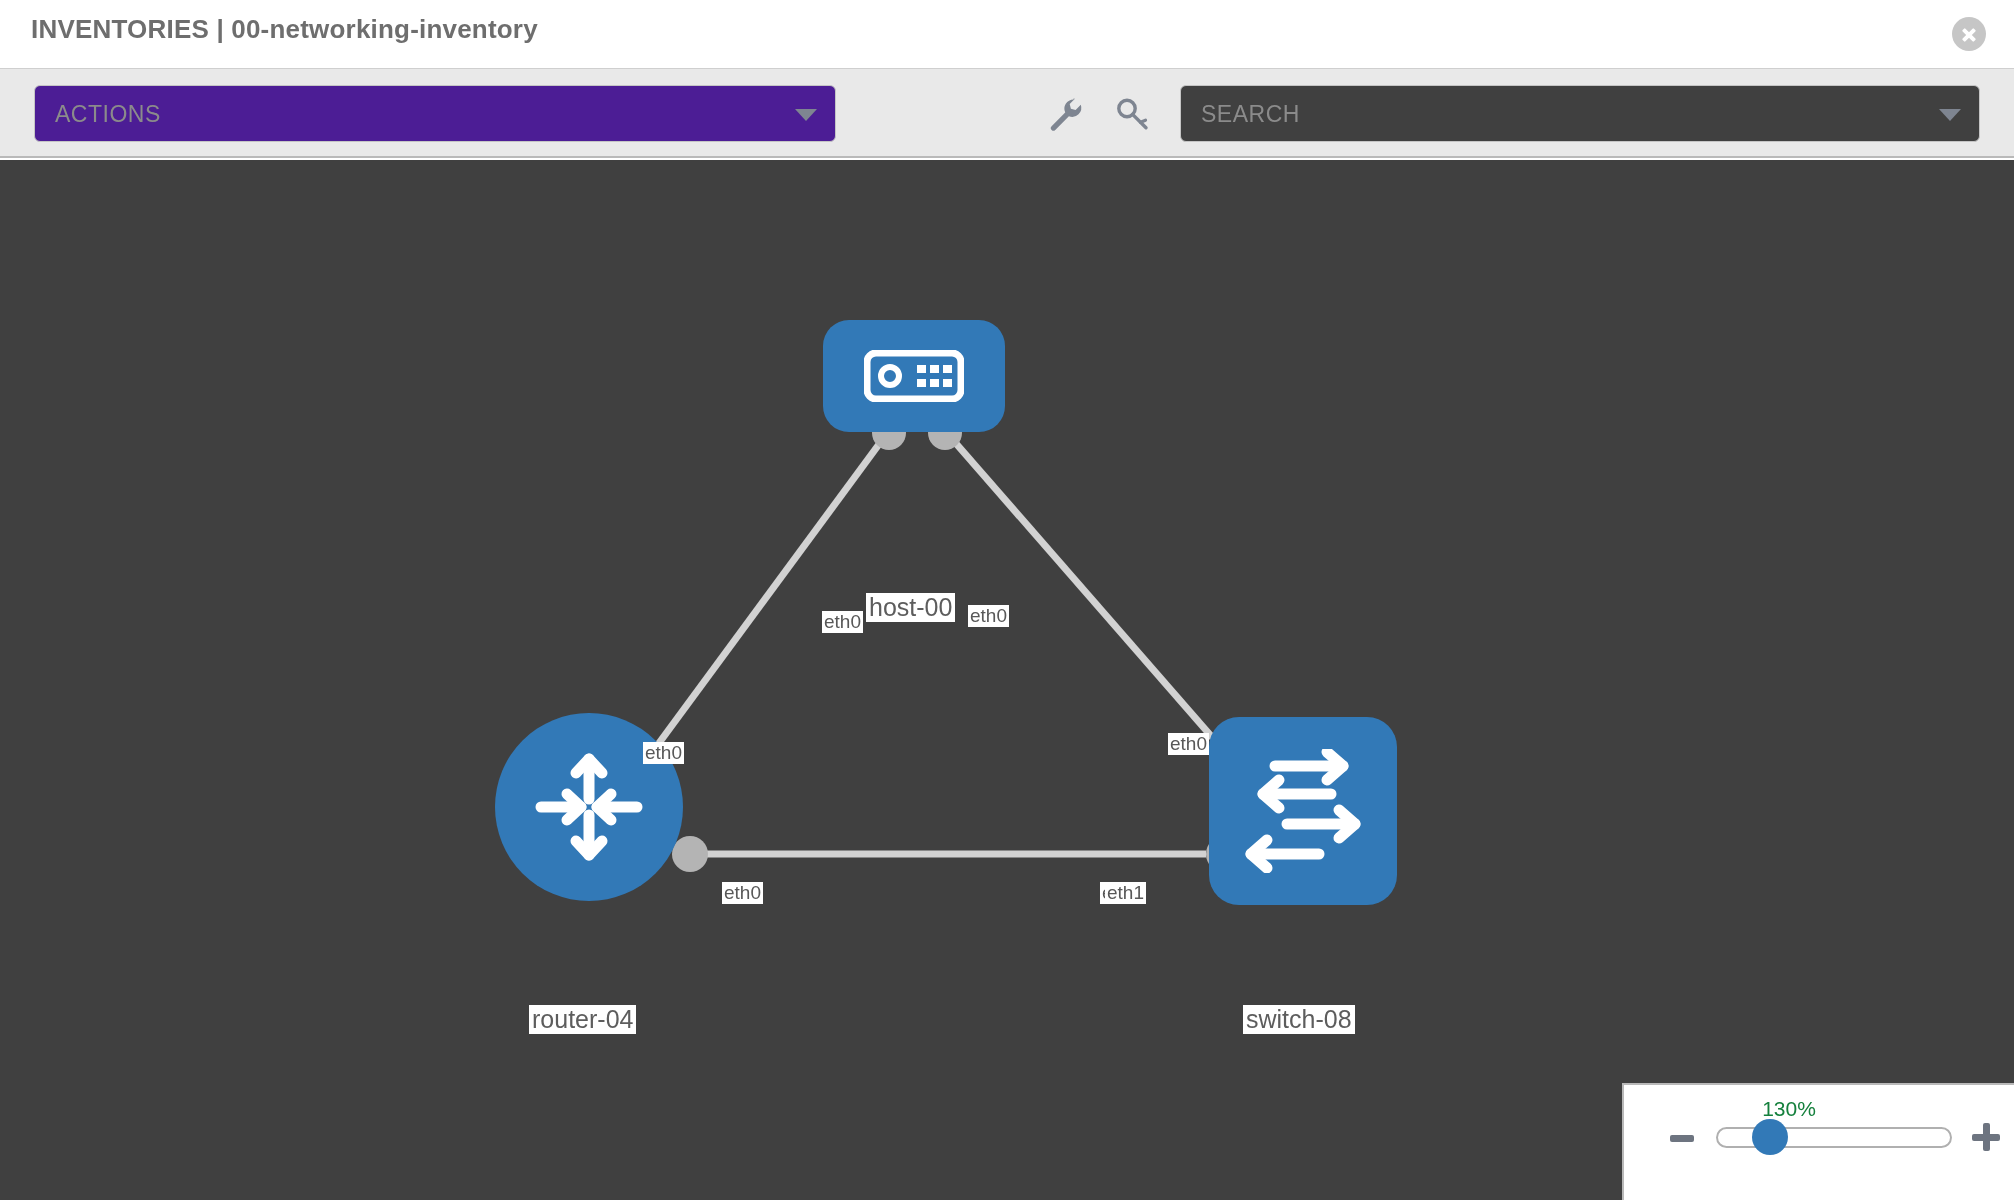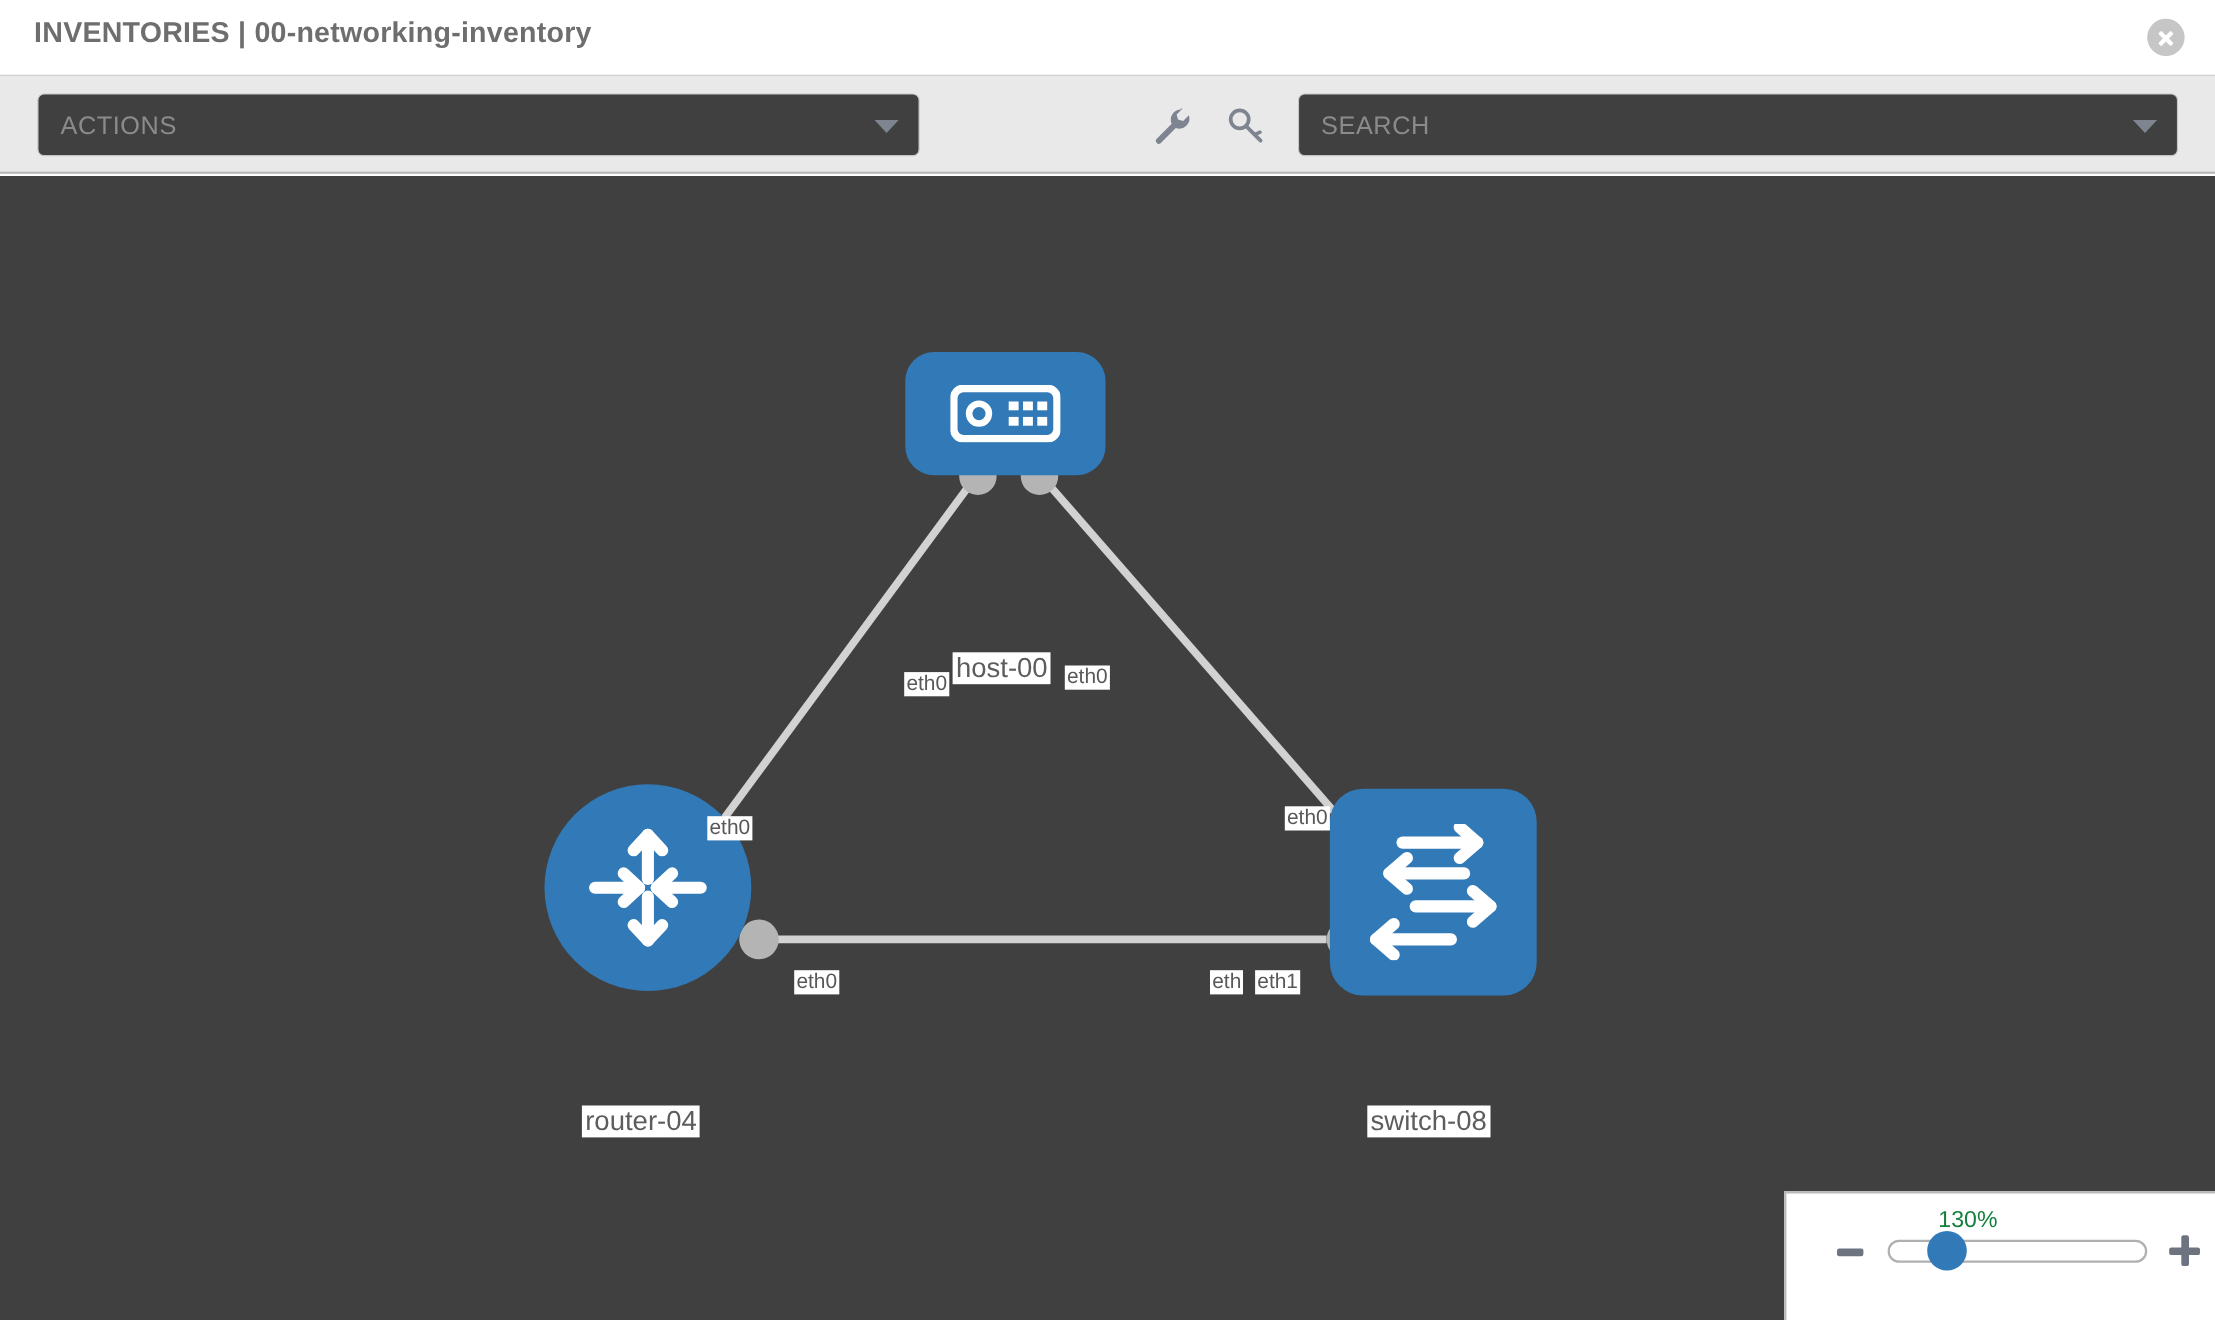--- a/index.html
+++ b/index.html
@@ -59,21 +59,21 @@
     left: 0; top: 68px;
     width: 2014px; height: 90px;
     background: #e9e9e9;
     border-top: 1px solid #cfcfcf;
     border-bottom: 2px solid #b9b9b9;
   }
   .actions-select {
     position: absolute;
     left: 34px; top: 16px;
     width: 802px; height: 57px;
-    background: #404040;
+    background: #4c1d95;
     border: 1px solid #c5c5c5;
     border-radius: 6px;
     cursor: pointer;
   }
   .actions-label {
     position: absolute;
     left: 20px; top: 15px;
     font-size: 23px;
     color: #8b8b8b;
     letter-spacing: 0.5px;
@@ -328,21 +328,21 @@
       </svg>
     </div>
     <div class="node-label" style="left:1243px; top:845px;">switch-08</div>
 
     <div class="edge-label" style="left:822px; top:451px;">eth0</div>
     <div class="edge-label" style="left:968px; top:445px;">eth0</div>
     <div class="edge-label" style="left:643px; top:582px;">eth0</div>
     <div class="edge-label" style="left:1168px; top:573px;">eth0</div>
     <div class="edge-label" style="left:722px; top:722px;">eth0</div>
     <div class="edge-label" style="left:1100px; top:722px;">eth</div>
-    <div class="edge-label" style="left:1141px; top:722px;text-align:center;">eth1</div>
+    <div class="edge-label" style="left:1105px; top:722px;text-align:center;">eth1</div>
 
   </div>
 
   <div class="zoom-panel">
     <div class="zoom-value">130%</div>
     <div class="zoom-minus"></div>
     <div class="zoom-track"></div>
     <div class="zoom-thumb"></div>
     <div class="zoom-plus"></div>
   </div>

